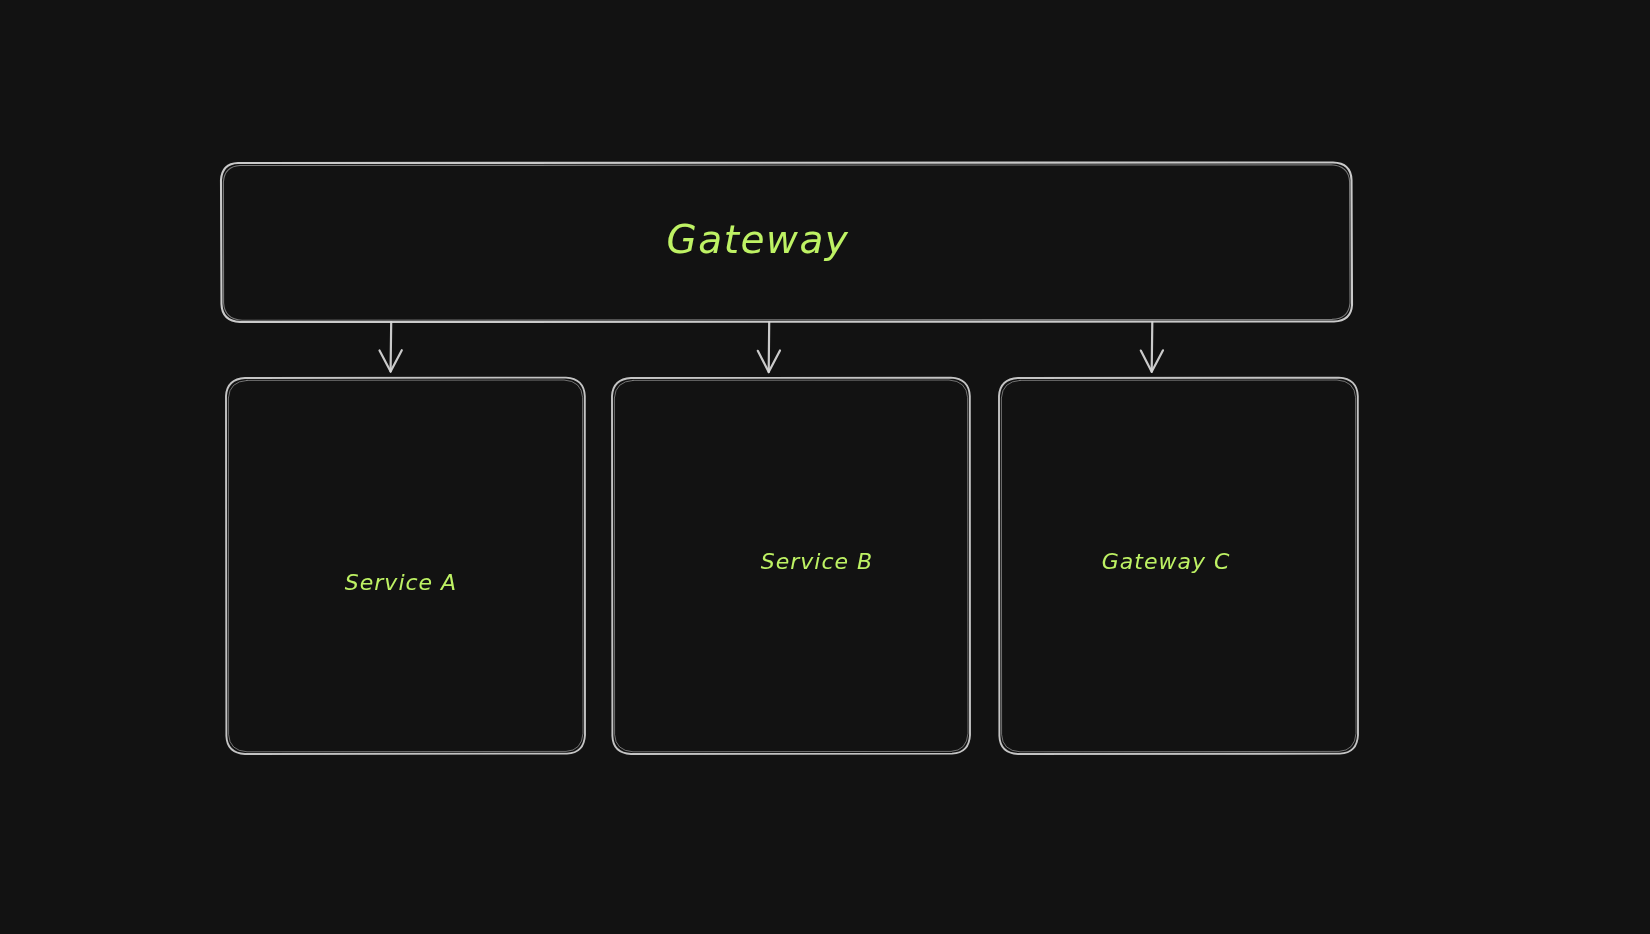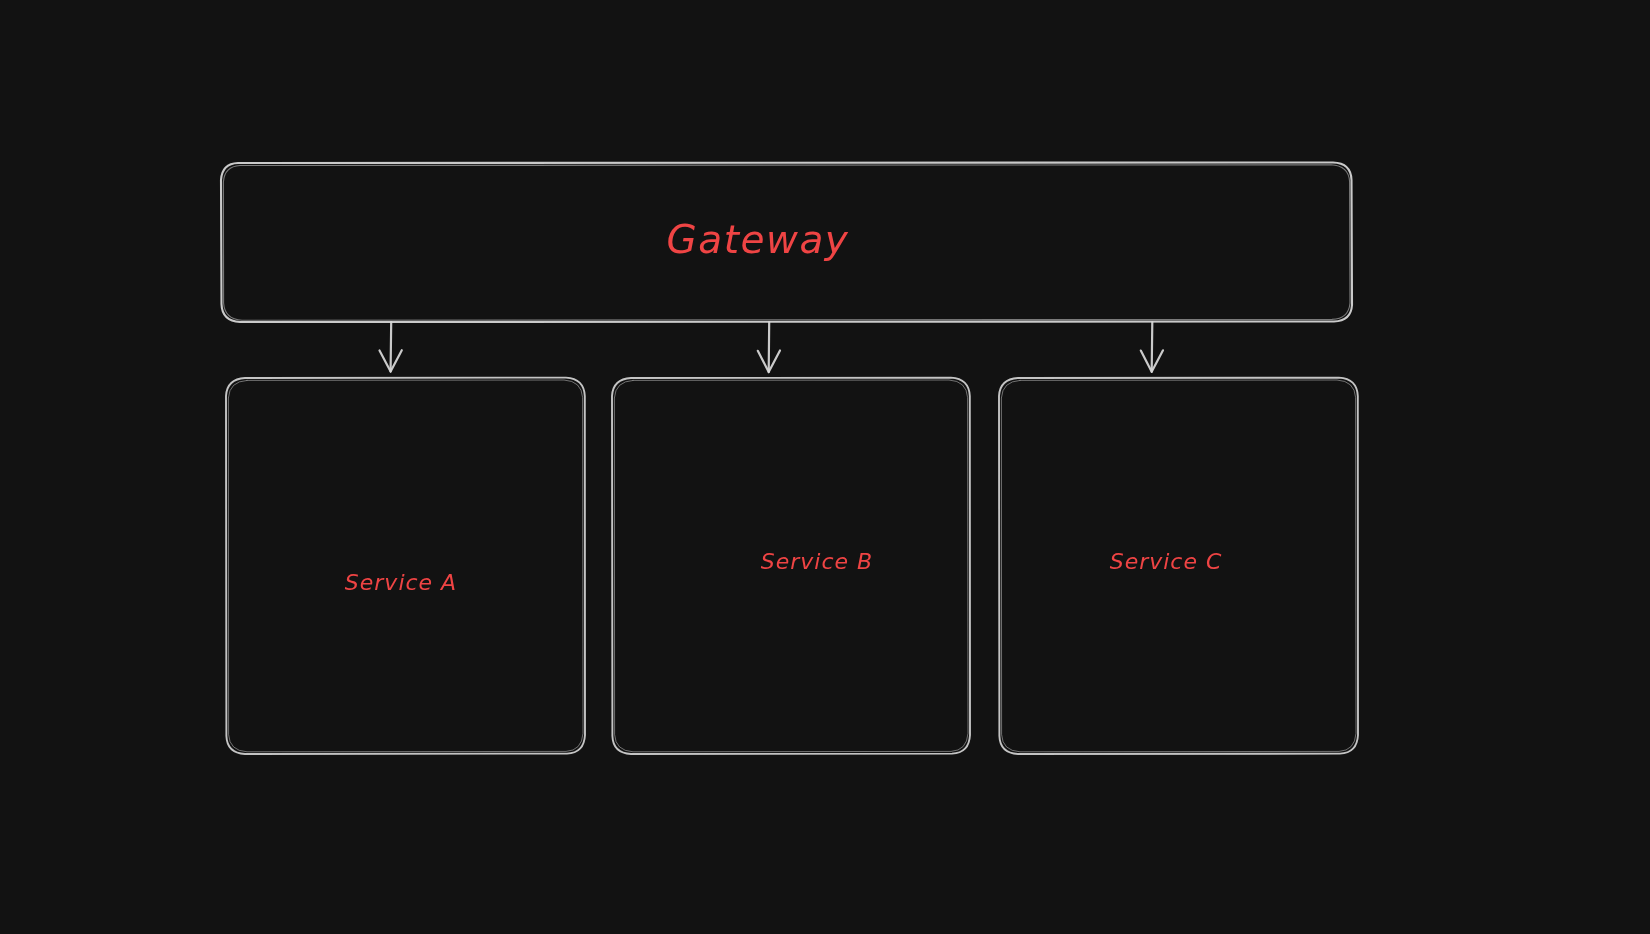--- a/index.html
+++ b/index.html
@@ -22,21 +22,21 @@
   }
   #sketch-layer {
     position: absolute;
     top: 0;
     left: 0;
     width: 1650px;
     height: 934px;
   }
   .node-label {
     position: absolute;
-    color: #ef4444;
+    color: #bef264;
     text-align: right;
     white-space: nowrap;
     font-family: "DejaVu Sans", sans-serif;
     font-style: italic;
     font-weight: 400;
     letter-spacing: 0.5px;
     transform: translate(-50%, -50%);
     pointer-events: none;
   }
   .node-label.title {
@@ -122,20 +122,20 @@
     </g>
 
   </svg>
 
   <div class="node-label title" style="left:758px; top:239px;">Gateway</div>
 
   <div class="node-label service" style="left:401px; top:582px;">Service A</div>
 
   <div class="node-label service" style="left:787px; top:561px;margin-left:30px;">Service B</div>
 
-  <div class="node-label service" style="left:1166px; top:561px;">Service C</div>
+  <div class="node-label service" style="left:1166px; top:561px;">Gateway C</div>
 
   <div class="hit-box" style="left:221px; top:162px; width:1131px; height:160px;"></div>
   <div class="hit-box" style="left:226px; top:378px; width:359px; height:377px;"></div>
   <div class="hit-box" style="left:612px; top:378px; width:358px; height:377px;"></div>
   <div class="hit-box" style="left:999px; top:378px; width:359px; height:377px;"></div>
 
 </div>
 
 </body></html>

